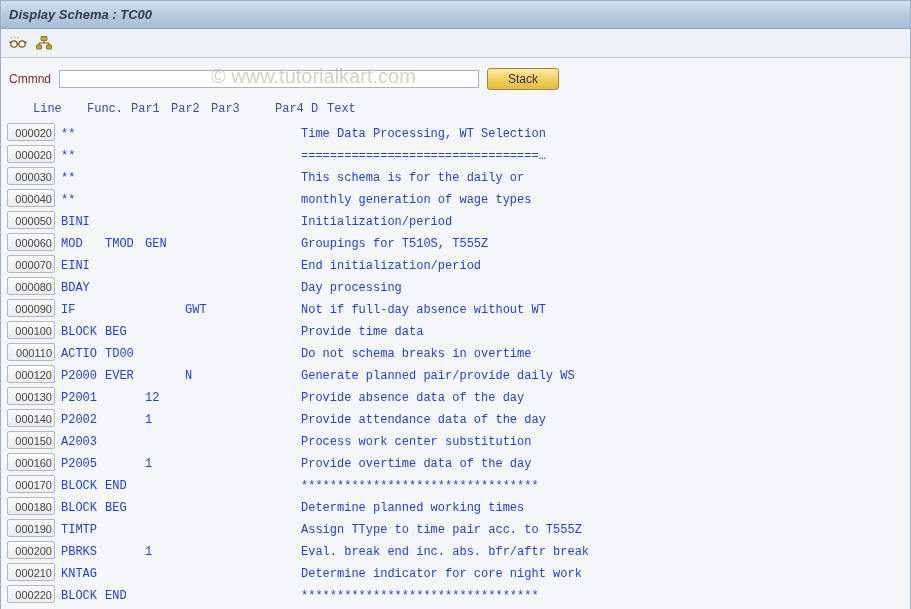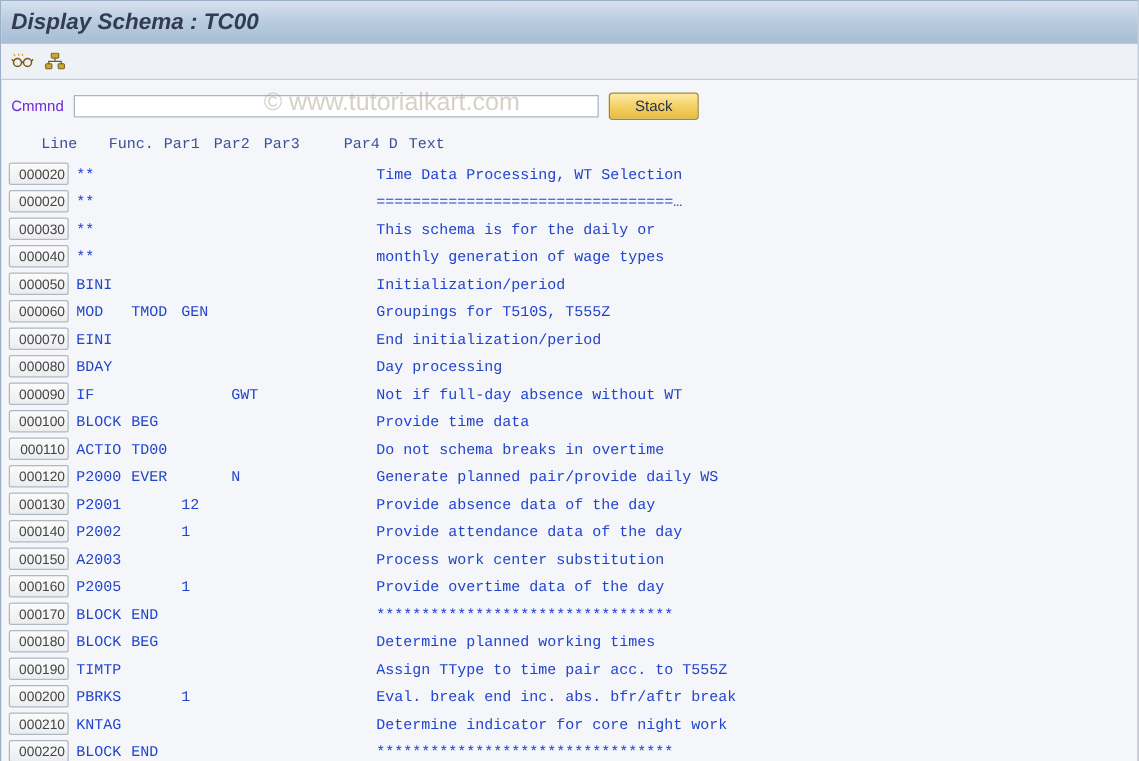--- a/index.html
+++ b/index.html
@@ -17,21 +17,21 @@
     background: #f4f6f9;
   }
   
   .titlebar {
     background: linear-gradient(to bottom, #d6e1ef 0%, #b8cbe0 50%, #a8bdd6 100%);
     padding: 6px 8px;
     border-bottom: 1px solid #8fa5c0;
     position: relative;
   }
   .titlebar .title {
-    font-size: 18px;
+    font-size: 13px;
     font-weight: bold;
     font-style: italic;
     color: #333b52;
   }
   
   .toolbar {
     padding: 4px 6px;
     border-bottom: 1px solid #c3cedb;
     background: #eef2f7;
     display: flex;
@@ -55,21 +55,21 @@
     white-space: nowrap;
   }
   
   .cmdrow {
     display: flex;
     align-items: center;
     gap: 8px;
     padding: 10px 8px 8px 8px;
   }
   .cmdrow label {
-    color: #6d28d9;
+    color: #7f1d1d;
     font-size: 12px;
   }
   .cmdrow input[type=text] {
     flex: 0 0 420px;
     height: 18px;
     border: 1px solid #a8b4c4;
     background: #fff;
     padding: 1px 3px;
     font-size: 12px;
     box-sizing: border-box;

